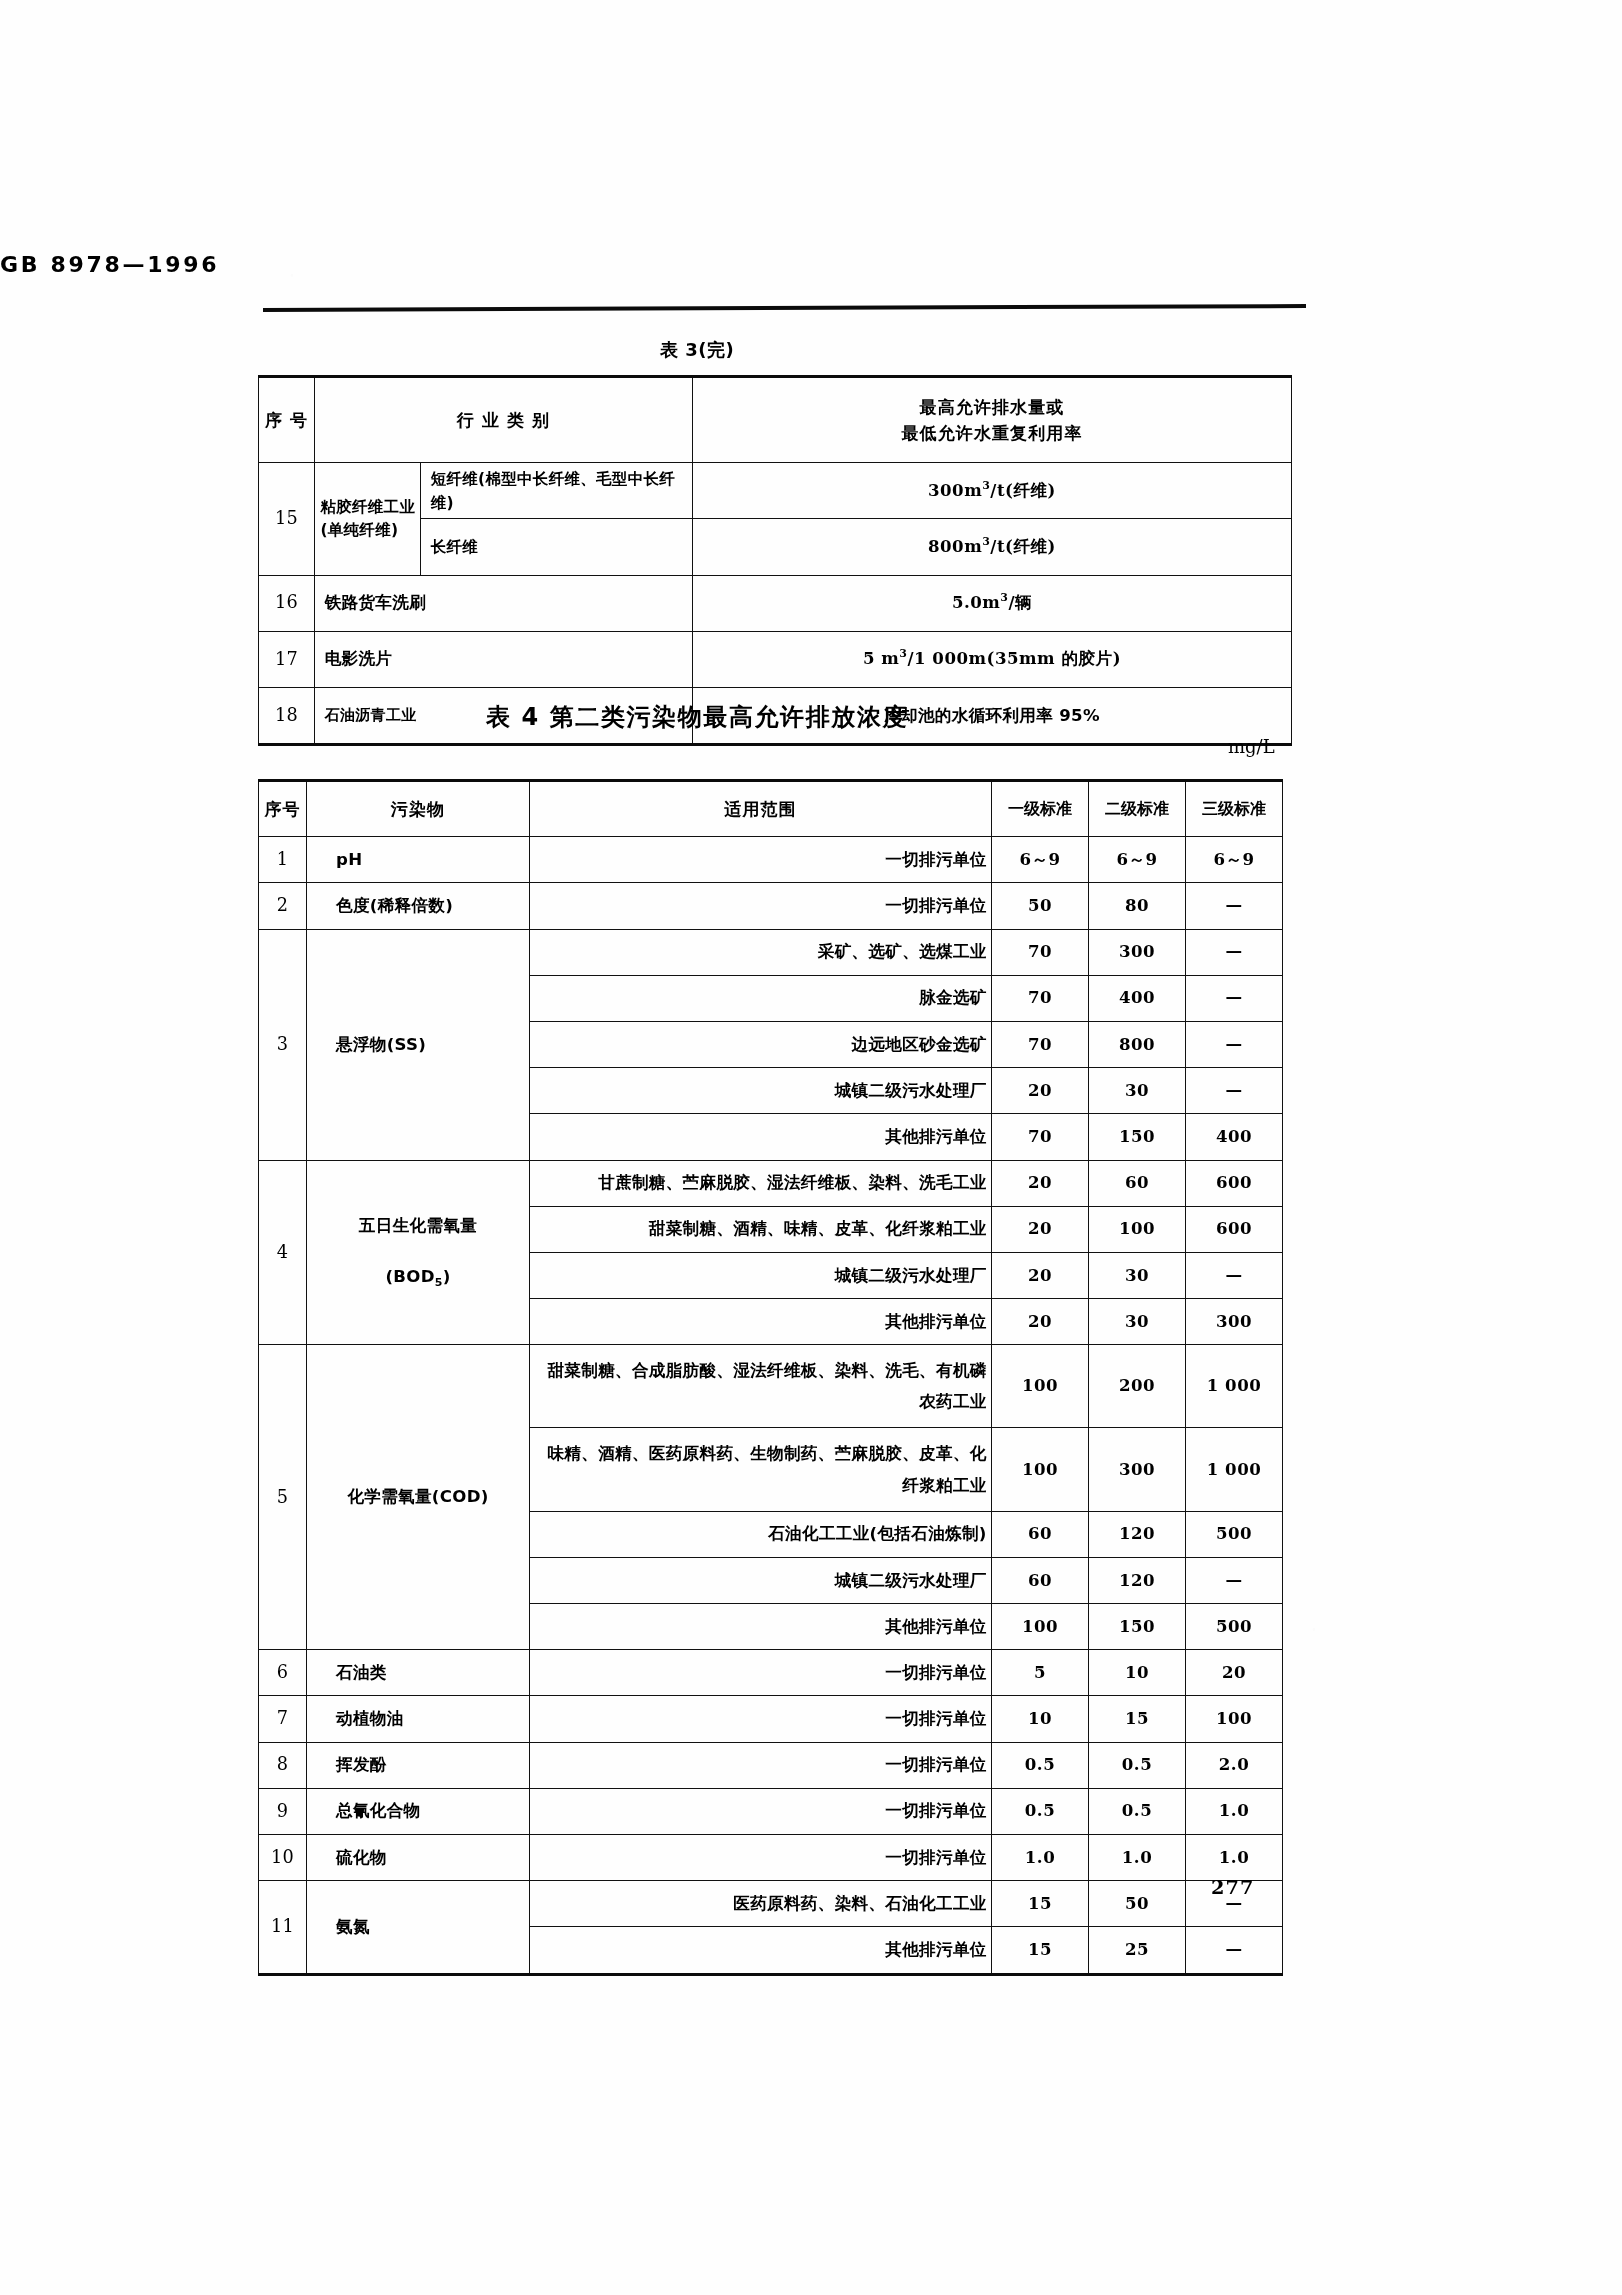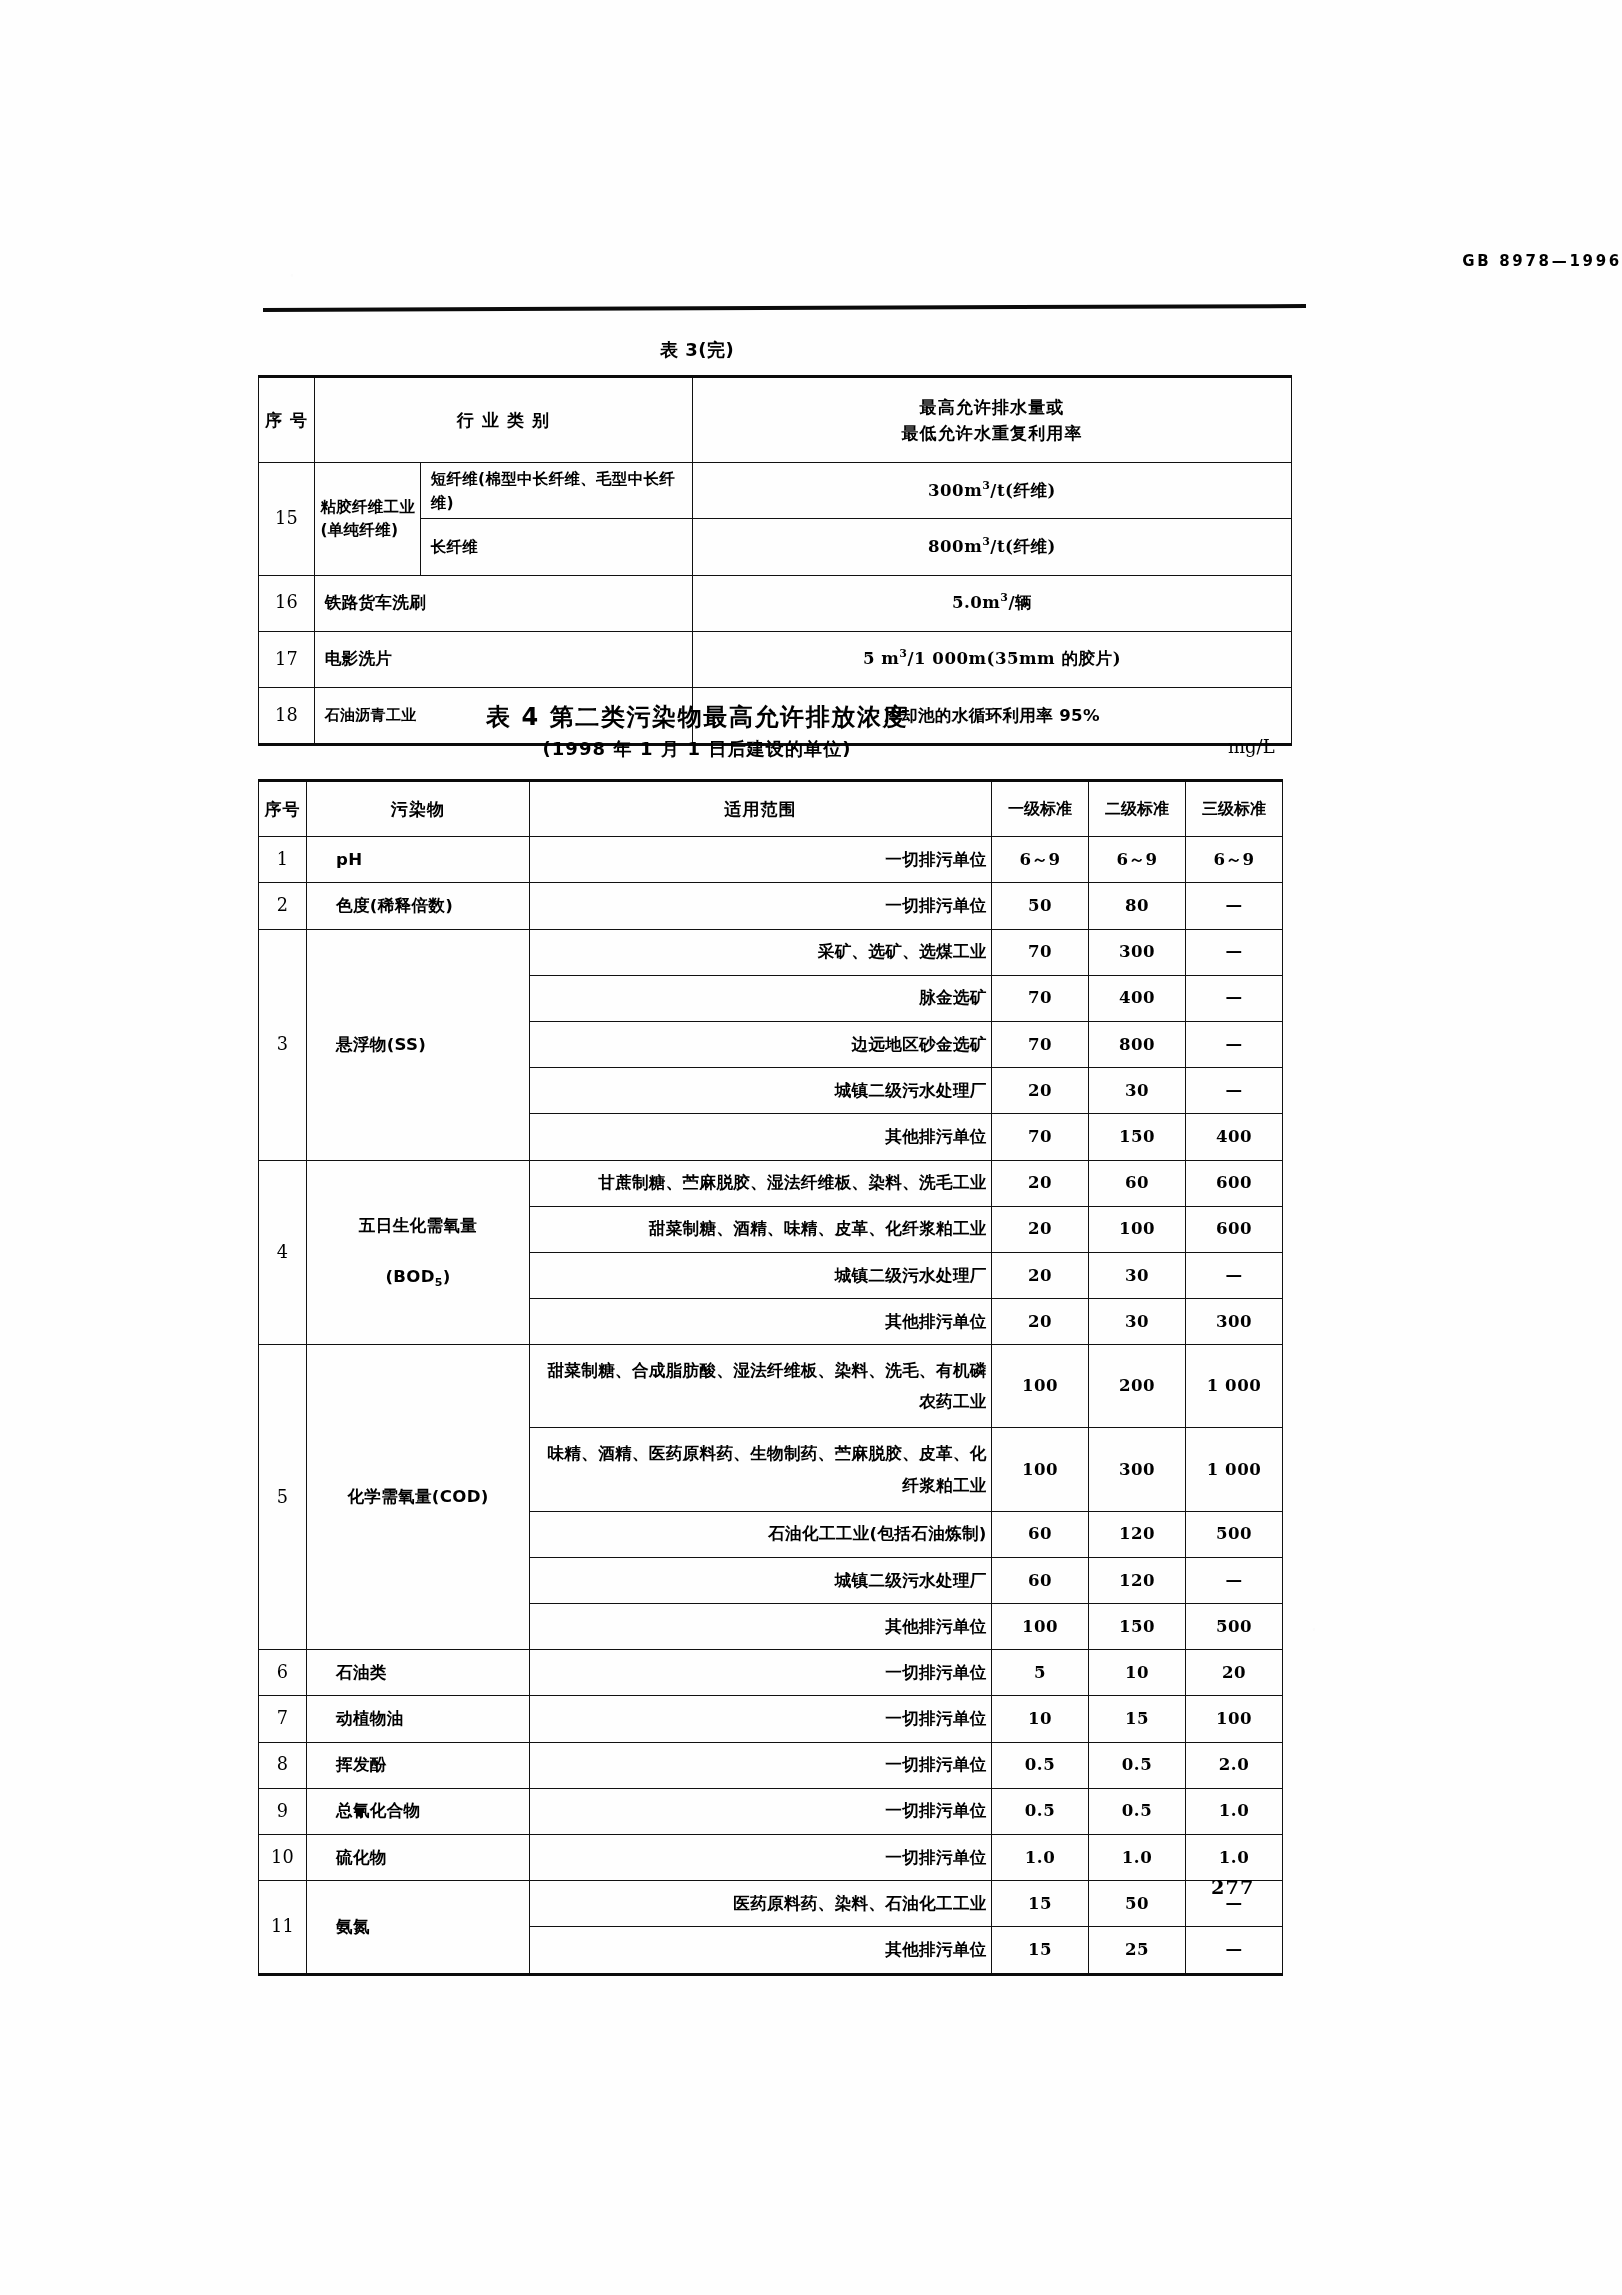--- a/index.html
+++ b/index.html
@@ -30,24 +30,24 @@
       radial-gradient(circle at 81% 71%, rgba(0,0,0,0.012) 0 1.1px, transparent 1.6px),
       #fefefe;
   }
 
   
   .std-header {
     position: absolute;
     left: 0;
     top: 252px;
     width: 1622px;
-    text-align: right;
+    text-align: left;
     font-family: "DejaVu Sans", "Liberation Sans", sans-serif;
     font-weight: bold;
-    font-size: 15px;
+    font-size: 22px;
     letter-spacing: 2.7px;
   }
   .head-rule {
     position: absolute;
     left: 263px;
     top: 306px;
     width: 1043px;
     height: 3.8px;
     background: #0b0b0b;
     transform: rotate(-0.22deg);
@@ -197,21 +197,20 @@
         </tr>
         <tr>
           <td class="sn" style="height:51px;">18</td>
           <td class="lft" colspan="2" style="font-size:15px;">石油沥青工业</td>
           <td>冷却池的水循环利用率 95%</td>
         </tr>
       </tbody>
   </table>
 
   <div class="cap cap-t4-line1">表 4   第二类污染物最高允许排放浓度</div>
-  <div class="cap cap-t4-line2">(1998 年 1 月 1 日后建设的单位)</div>
   <div class="unit-mgl">mg/L</div>
 
   <table class="doc" id="table4">
     <colgroup>
       <col class="c-sn">
         <col class="c-pol">
         <col class="c-scp">
       <col class="c-lv">
         <col class="c-lv">
         <col class="c-lv">

